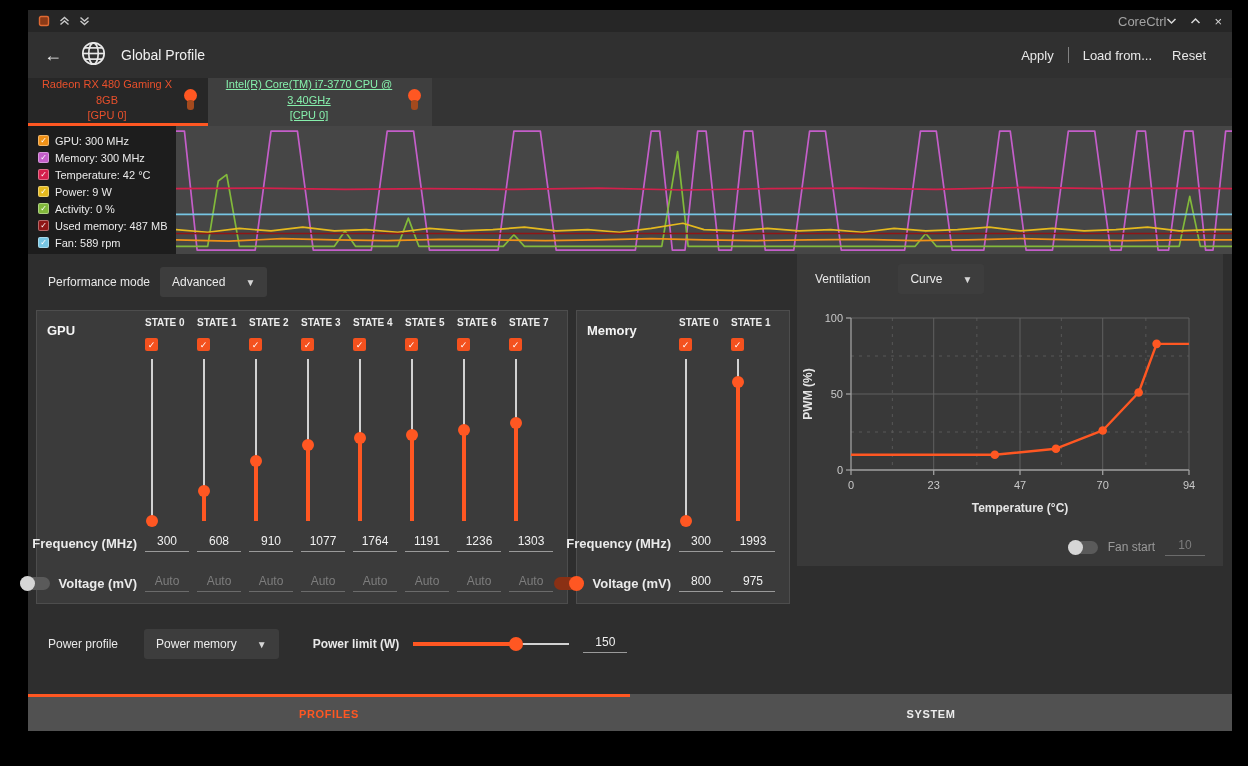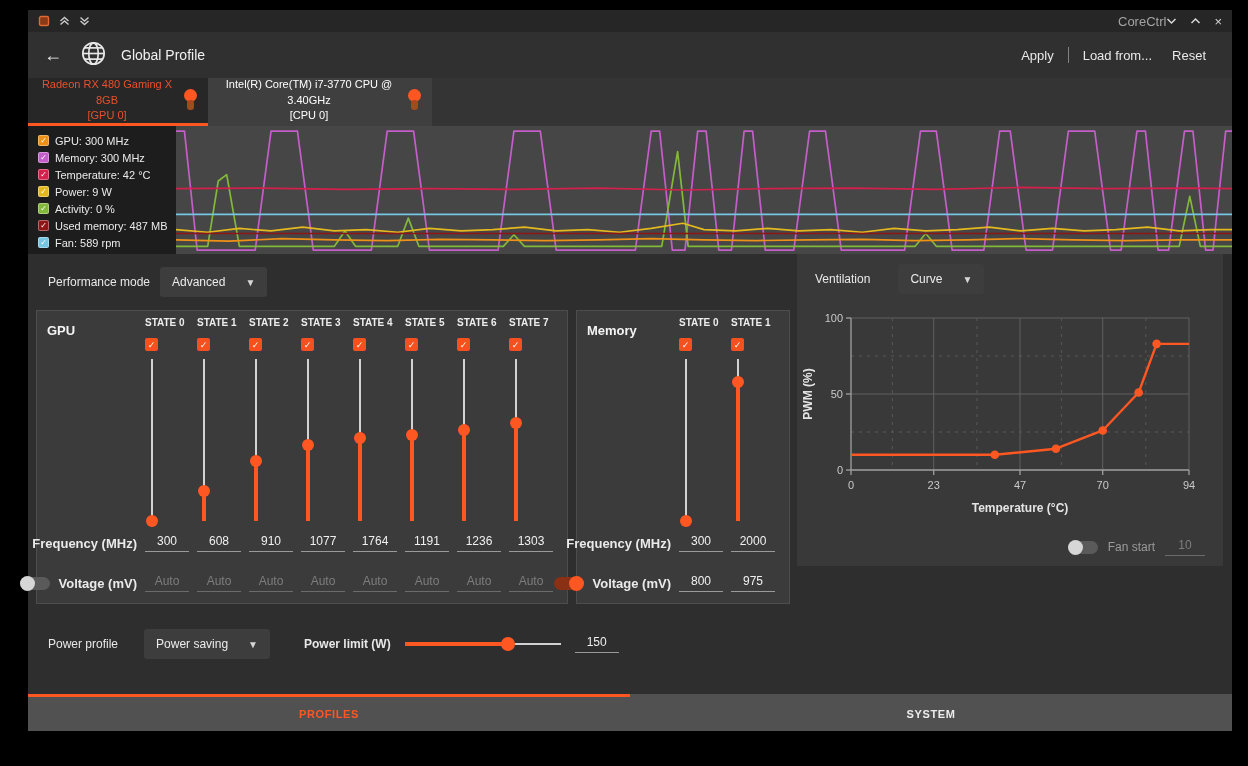--- a/index.html
+++ b/index.html
@@ -22,21 +22,21 @@
   .page-title { font-size:14px; color:#f0f0f0; margin-left:14px; }
   .header .spacer { flex:1; }
   .hbtn { font-size:13px; color:#e8e8e8; padding:4px 10px; }
   .hdivider { width:1px; height:16px; background:#828282; margin:0 4px; }
 
   
   .tabbar { height:48px; background:#343434; display:flex; }
   .dev-tab { display:flex; align-items:center; justify-content:center; gap:8px;
     padding:0 10px; border-bottom:3px solid transparent; }
   .dev-tab.active { width:180px; background:#272727; border-bottom-color:#ff5722; color:#e8502c; }
-  .dev-tab.inactive { width:224px; background:#3f3f3f; color:#ffffff; }
+  .dev-tab.inactive { width:224px; background:#3f3f3f; color:#86efac;text-decoration:underline; }
   .tab-text { text-align:center; font-size:11px; line-height:1.4; }
   .pin { position:relative; width:14px; height:24px; flex:0 0 14px; }
   .pin::before { content:""; position:absolute; left:0; top:0; width:13px; height:13px;
     border-radius:50%; background:#ff5722; }
   .pin::after { content:""; position:absolute; left:3px; top:11px; width:7px; height:10px;
     border-radius:3px; background:#a34a1e; }
 
   
   .monitor { height:128px; display:flex; }
   .legend { width:148px; background:#1d1d1d; padding:6px 0 0 10px; }
@@ -432,34 +432,34 @@
                 <div class="state-name">STATE 1</div>
                 <div class="state-cbw">
                   <div class="state-cb">✓</div>
                 </div>
                 <div class="vslider">
                   <div class="vs-track"></div>
                   <div class="vs-fill" style="height:84%"></div>
                   <div class="vs-knob" style="bottom:calc(84% - 4px)"></div>
                 </div>
                 <div class="fieldrow">
-                  <div class="val">2000</div>
+                  <div class="val">1993</div>
                 </div>
                 <div class="fieldrow">
                   <div class="val">975</div>
                 </div>
               </div>
             </div>
         </div>
       </div>
 
       <div class="power-row">
         <span class="plbl">Power profile</span>
         <span class="dropdown">
-          <span>Power saving</span>
+          <span>Power memory</span>
             <span class="caret">▼</span>
         </span>
         <span class="limlbl">Power limit (W)</span>
         <span class="hslider" id="power-slider">
           <span class="hs-track"></span>
             <span class="hs-fill" style="width: 66%;"></span>
             <span class="hs-knob" style="left: calc(66% - 7px);"></span>
         </span>
         <span class="val">150</span>
       </div>

